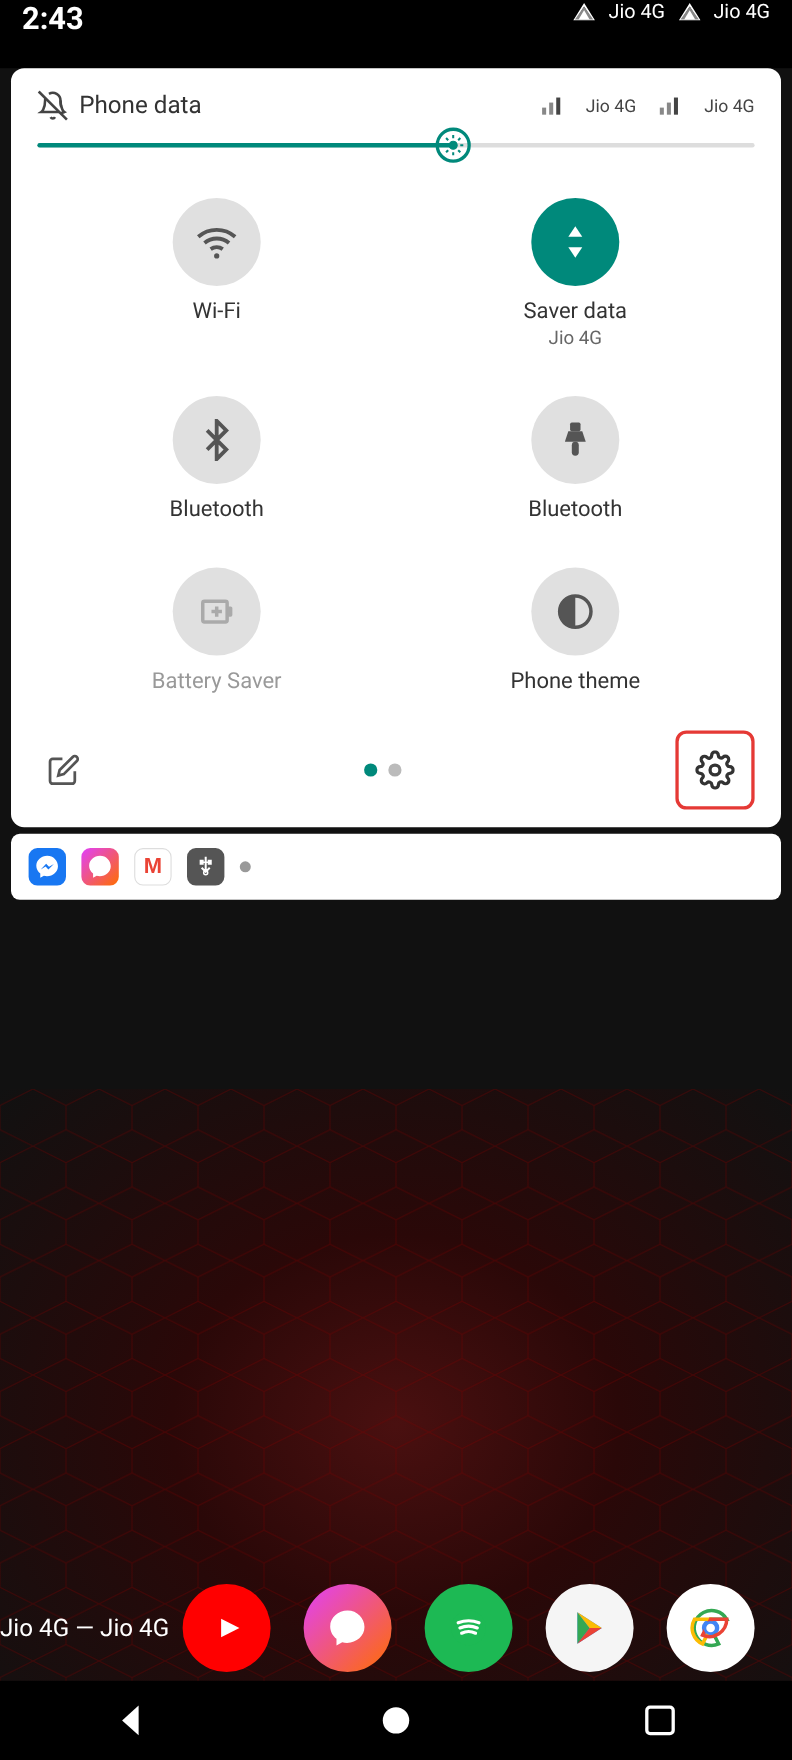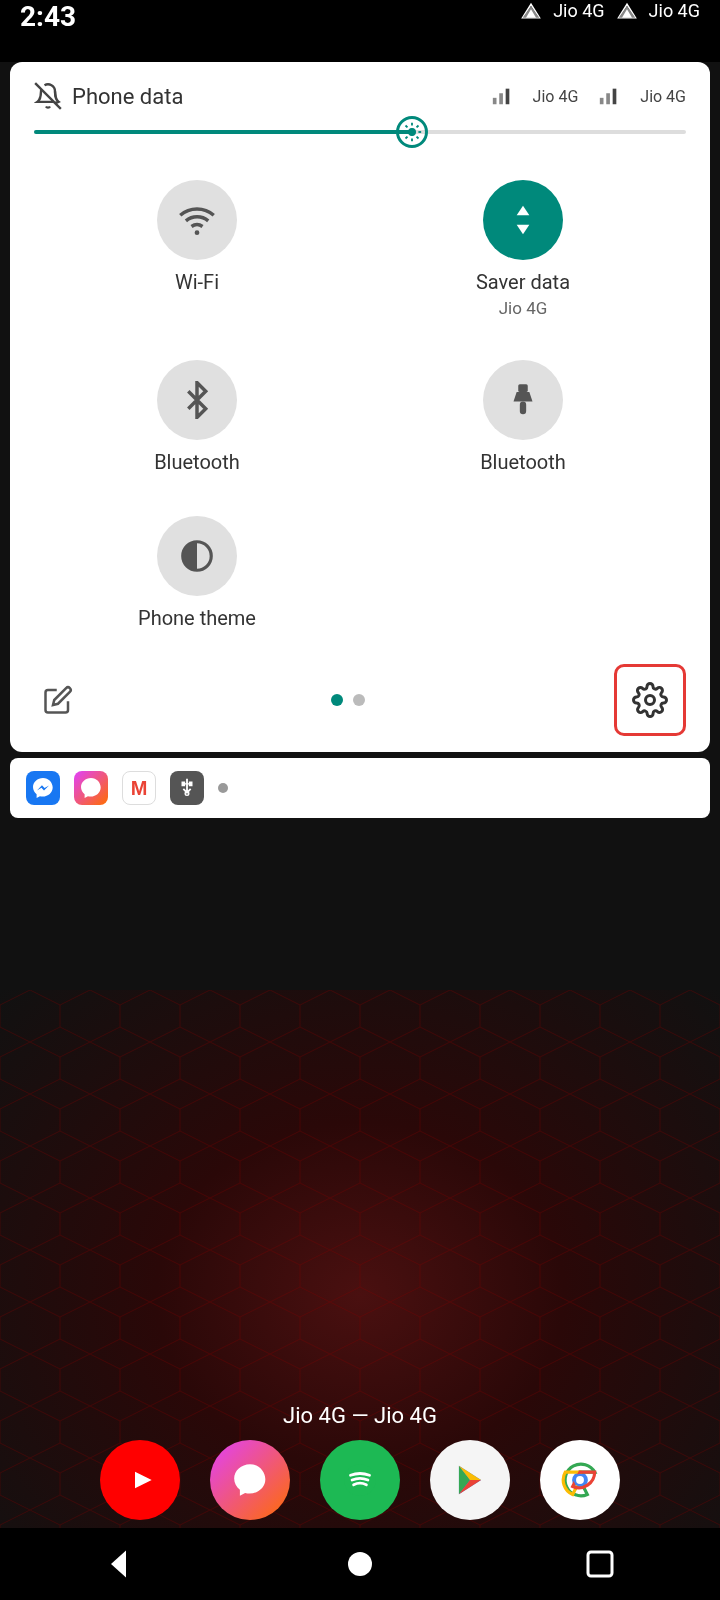--- a/index.html
+++ b/index.html
@@ -225,21 +225,21 @@
       overflow: hidden;
     }
 
     
     .dock {
       position: absolute;
       bottom: 80px;
       left: 0;
       width: 720px;
       display: flex;
-      flex-direction: column;
+      flex-direction: row;
       align-items: center;
       gap: 12px;
     }
     .dock-label {
       color: #fff;
       font-size: 22px;
     }
     .dock-apps {
       display: flex;
       gap: 30px;
@@ -383,20 +383,31 @@
         <svg class="icon-svg" viewBox="0 0 24 24">
           <rect x="9" y="2" width="6" height="5" rx="1" fill="#555"></rect>
           <path d="M8 7h8l2 6H6L8 7z" fill="#555"></path>
           <rect x="10" y="13" width="4" height="8" rx="2" fill="#555"></rect>
         </svg>
       </div>
       <span class="toggle-label">Bluetooth</span>
     </div>
 
 
+    <div class="toggle-item">
+      <div class="toggle-circle">
+        <svg class="icon-svg" viewBox="0 0 24 24">
+          <rect x="4" y="6" width="14" height="12" rx="1" fill="none" stroke="#aaa" stroke-width="2"></rect>
+          <rect x="18" y="9" width="3" height="6" rx="1" fill="#aaa"></rect>
+          <line x1="12" y1="9" x2="12" y2="15" stroke="#aaa" stroke-width="2"></line>
+          <line x1="9" y1="12" x2="15" y2="12" stroke="#aaa" stroke-width="2"></line>
+        </svg>
+      </div>
+      <span class="toggle-label muted">Battery Saver</span>
+    </div>
 
 
     <div class="toggle-item">
       <div class="toggle-circle">
         <svg class="icon-svg" viewBox="0 0 24 24">
           <circle cx="12" cy="12" r="9" fill="none" stroke="#555" stroke-width="2"></circle>
           <path d="M12 3 A9 9 0 0 0 12 21 Z" fill="#555"></path>
         </svg>
       </div>
       <span class="toggle-label">Phone theme</span>

